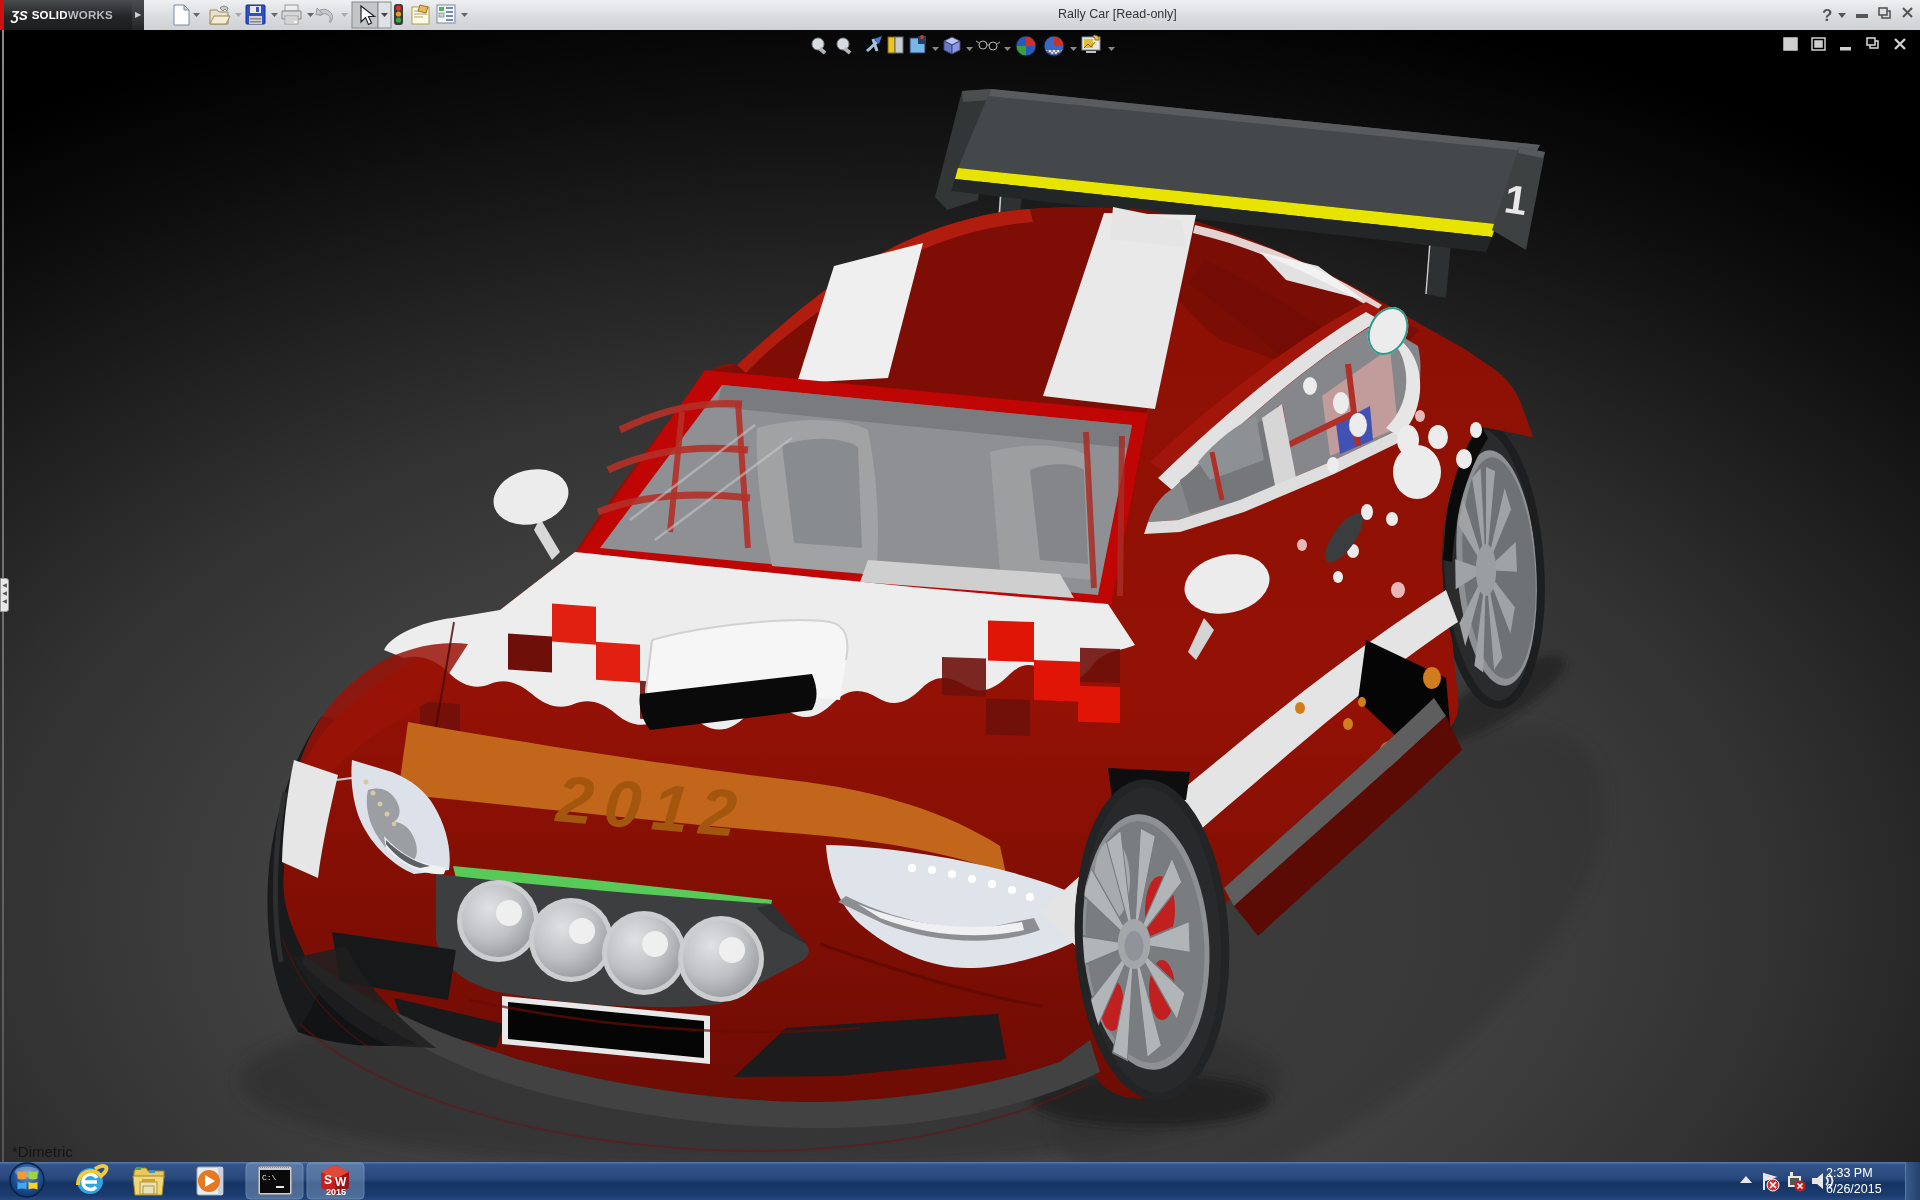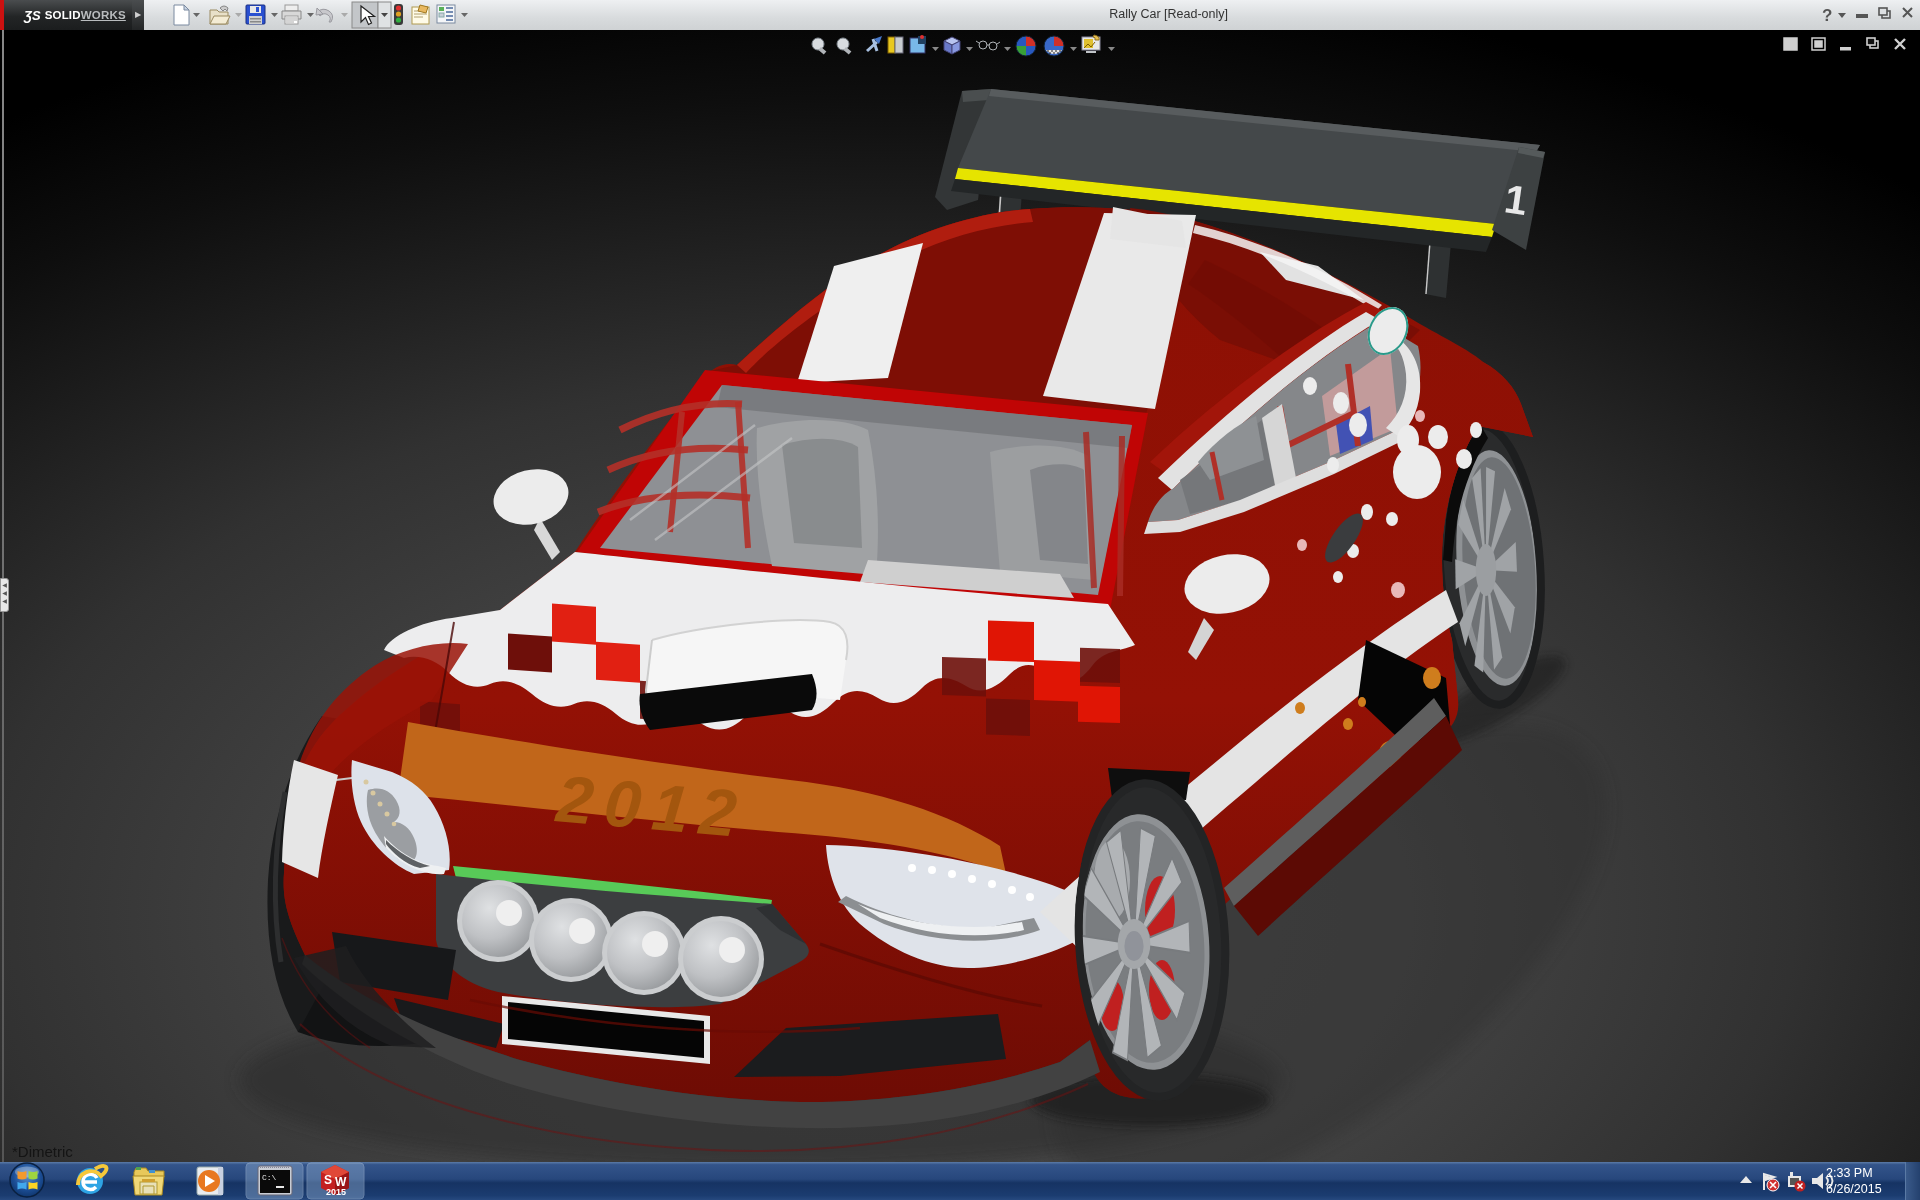--- a/index.html
+++ b/index.html
@@ -4,26 +4,26 @@
 <style>
 html,body{margin:0;padding:0;width:1920px;height:1200px;overflow:hidden;background:#000;
 font-family:"Liberation Sans", sans-serif;}
 #stage{position:relative;width:1920px;height:1200px;}
 
 #topbar{position:absolute;left:0;top:0;width:1920px;height:30px;
 background:linear-gradient(#eef0f2,#d8dbdd 60%,#cfd2d4);border-bottom:1px solid #9a9a9a;}
 #redstrip{position:absolute;left:0;top:0;width:4px;height:30px;background:#cc1111;}
 #swlogo{position:absolute;left:4px;top:0;width:128px;height:30px;
 background:linear-gradient(#4a4d4f,#232526 55%,#1b1d1e);display:flex;align-items:center;}
-#swlogo .mark{font-size:13px;color:#fff;font-style:italic;font-weight:bold;margin-left:20px;}
+#swlogo .mark{font-size:13px;color:#fff;font-style:italic;font-weight:bold;margin-left:7px;}
 #swlogo .txt{color:#fff;font-weight:bold;font-size:11.5px;letter-spacing:.2px;margin-left:4px;}
-#swlogo .txt span{color:#b9bcbe;font-weight:bold;text-decoration:underline;}
+#swlogo .txt span{color:#b9bcbe;font-weight:bold;}
 #swarrow{position:absolute;left:132px;top:0;width:12px;height:30px;background:linear-gradient(#4a4d4f,#232526);
 color:#cfcfcf;font-size:8px;line-height:30px;text-align:center;}
-.tbtitle{position:absolute;top:7px;left:1058px;width:170px;font-size:12.5px;color:#333;text-align:right;}
+.tbtitle{position:absolute;top:7px;left:1058px;width:170px;font-size:12.5px;color:#333;}
 
 #viewport{position:absolute;left:0;top:30px;width:1920px;height:1133px;
 background:radial-gradient(ellipse 1600px 950px at 46% 78%, #4c4c4c 0%, #444444 33%, #313131 57%, #0e0e0e 86%, #000 100%);}
 #vpborder{position:absolute;left:2px;top:0;width:2px;height:1133px;background:linear-gradient(#888,#555);}
 #sidetab{position:absolute;left:0;top:548px;width:9px;height:34px;background:#e8e8e8;border:1px solid #999;border-radius:0 3px 3px 0;
 color:#555;font-size:6px;line-height:8px;text-align:center;padding-top:2px;box-sizing:border-box;}
 #dimetric{position:absolute;left:12px;top:1113px;color:#141414;font-size:15px;}
 #carsvg{position:absolute;left:0;top:0;width:1920px;height:1133px;}
 #childbtns{position:absolute;right:8px;top:6px;display:flex;gap:10px;align-items:center;}
 

